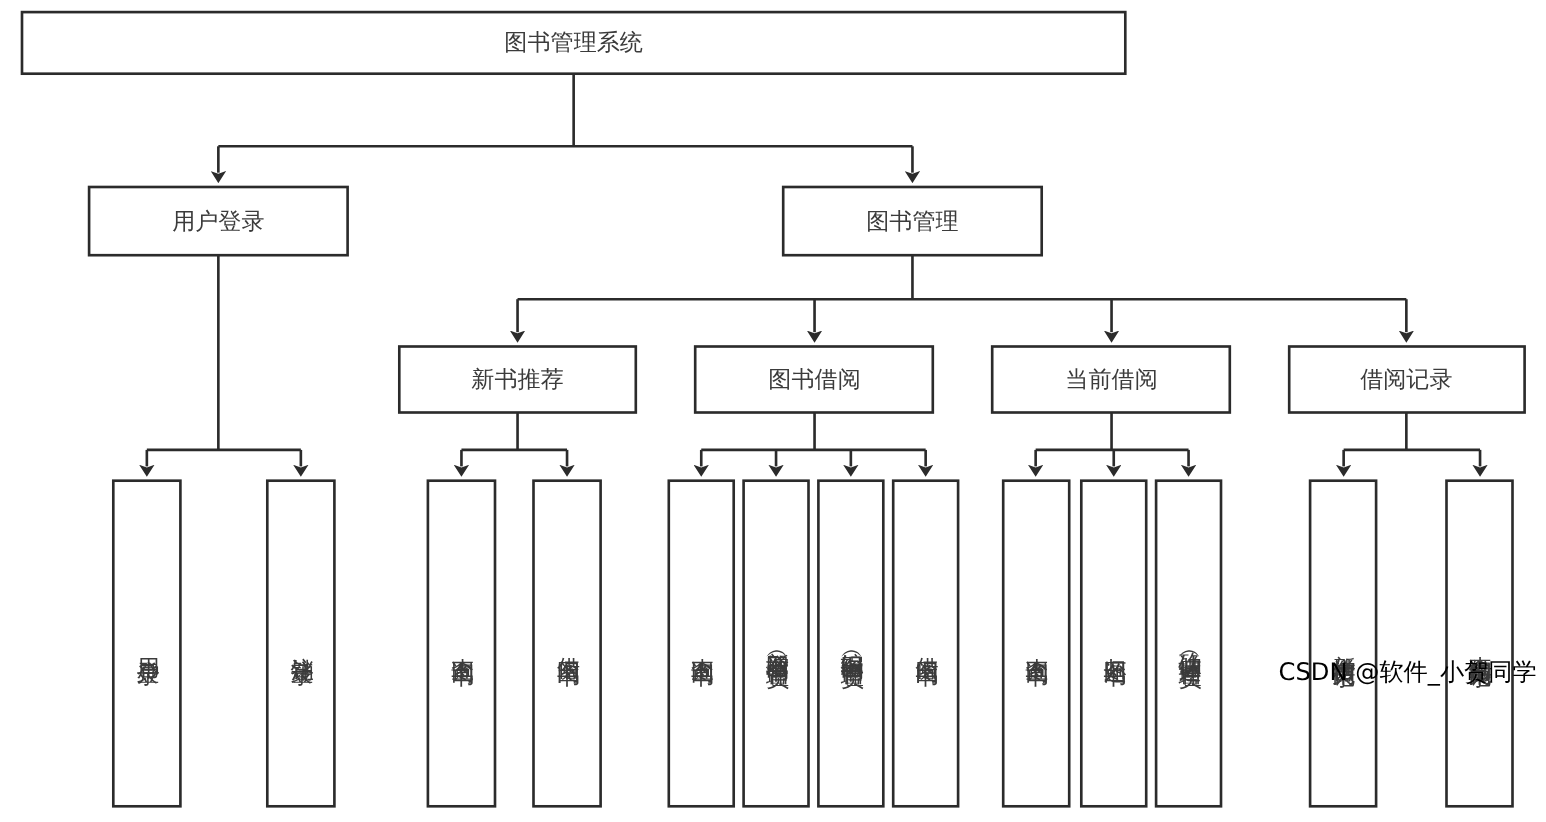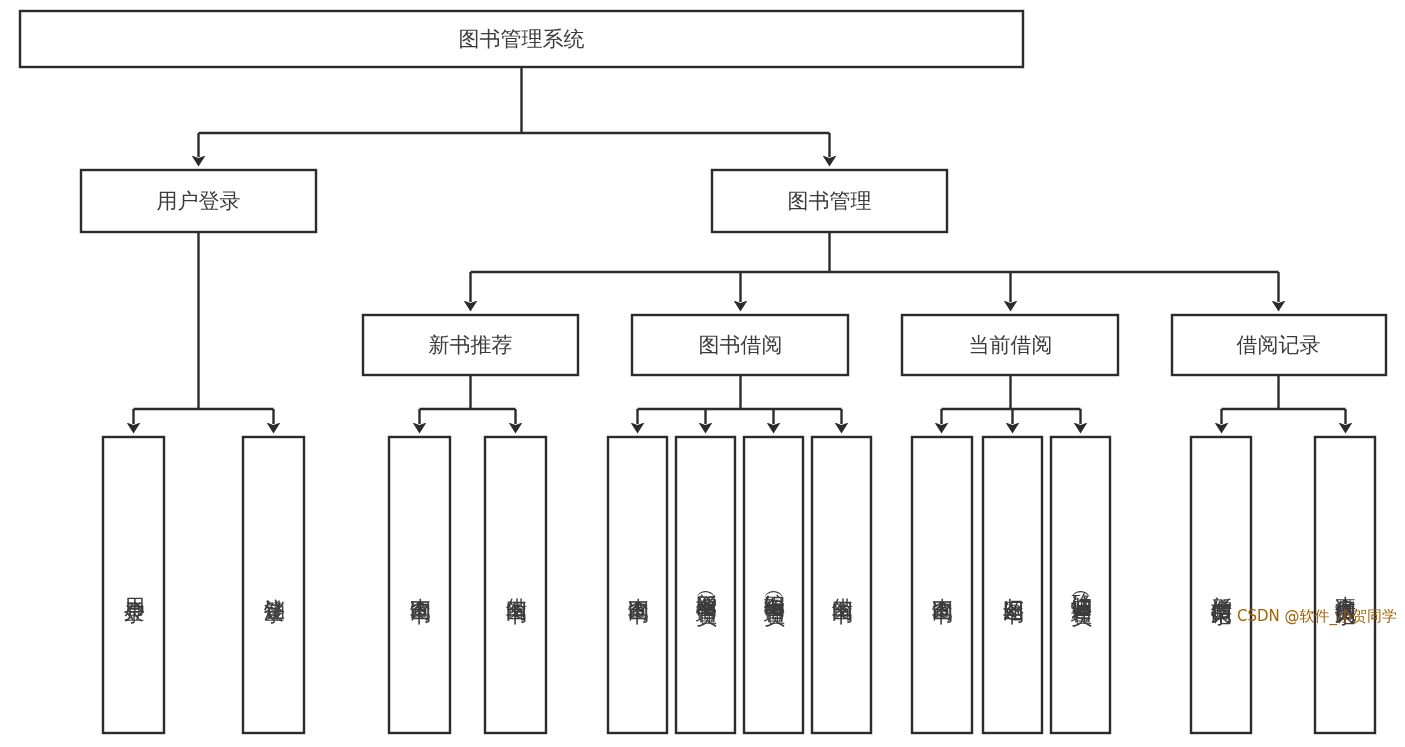--- a/index.html
+++ b/index.html
@@ -57,22 +57,22 @@
     text-anchor: middle;
     dominant-baseline: middle;
     writing-mode: vertical-rl;
     letter-spacing: 2px;
   }
   .watermark-text {
     position: absolute;
     right: 8px;
     bottom: 6px;
     font-family: "DejaVu Sans", "Liberation Sans", sans-serif;
-    font-size: 15px;
-    color: #a16207;
+    font-size: 22px;
+    color: #000000;
     white-space: nowrap;
     user-select: none;
   }
 </style>
 </head>
 <body>
 
 <div id="diagram-root">
 
   <svg class="diagram-canvas" viewBox="0 0 1405 747" xmlns="http://www.w3.org/2000/svg">

